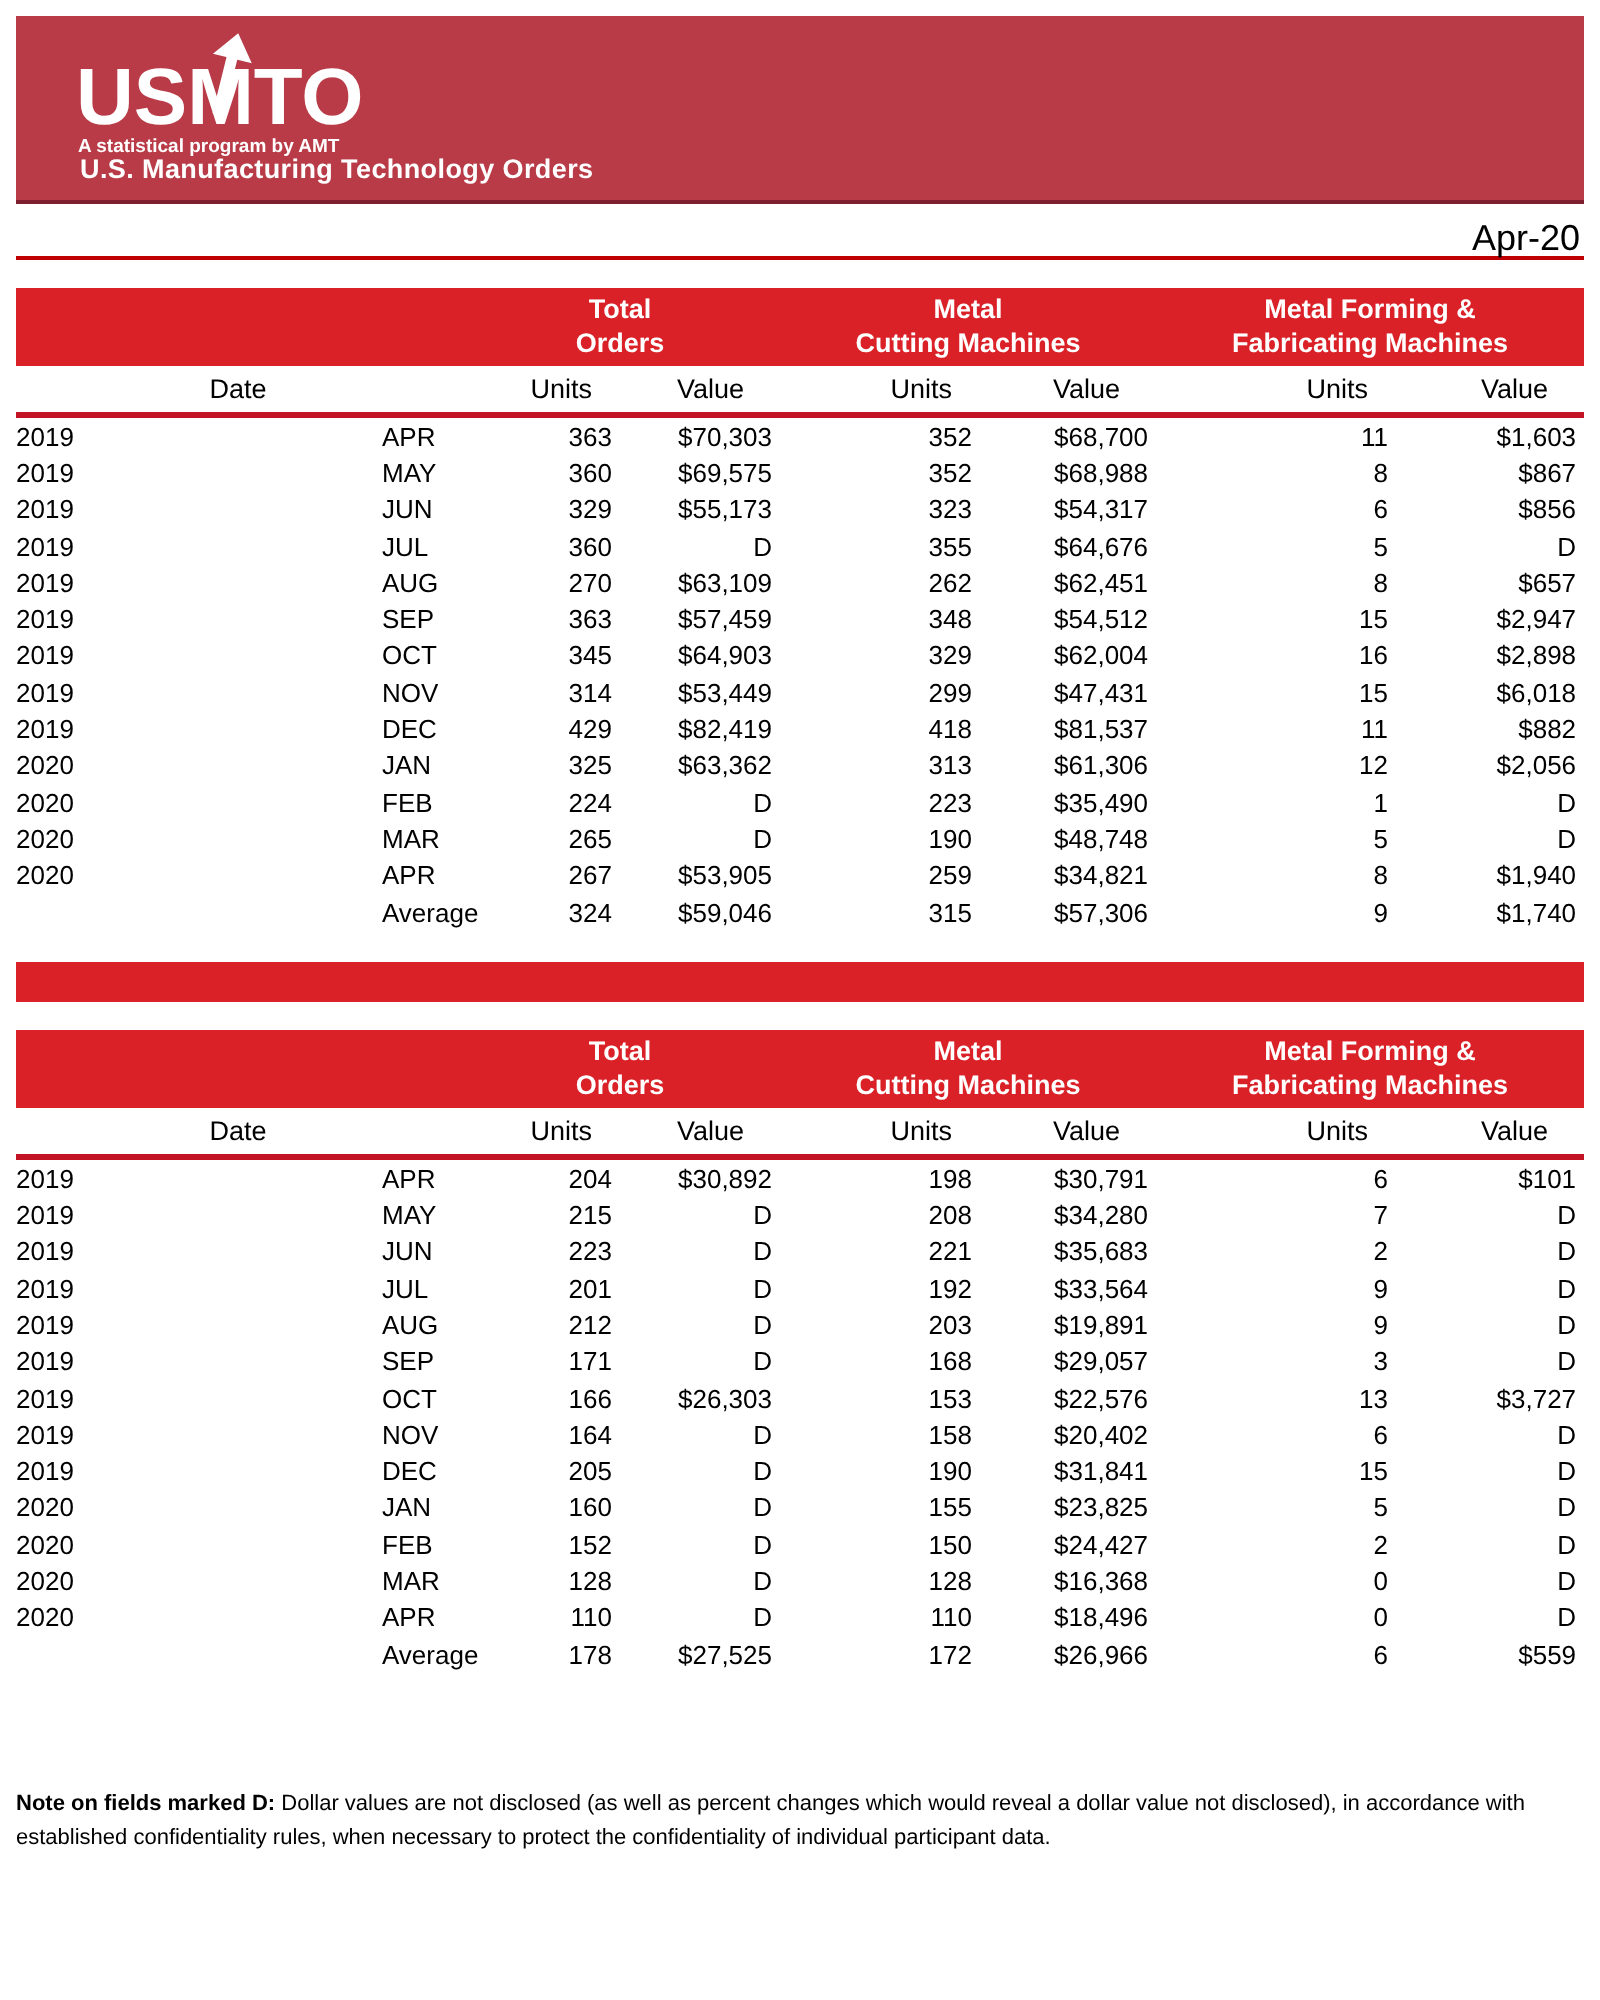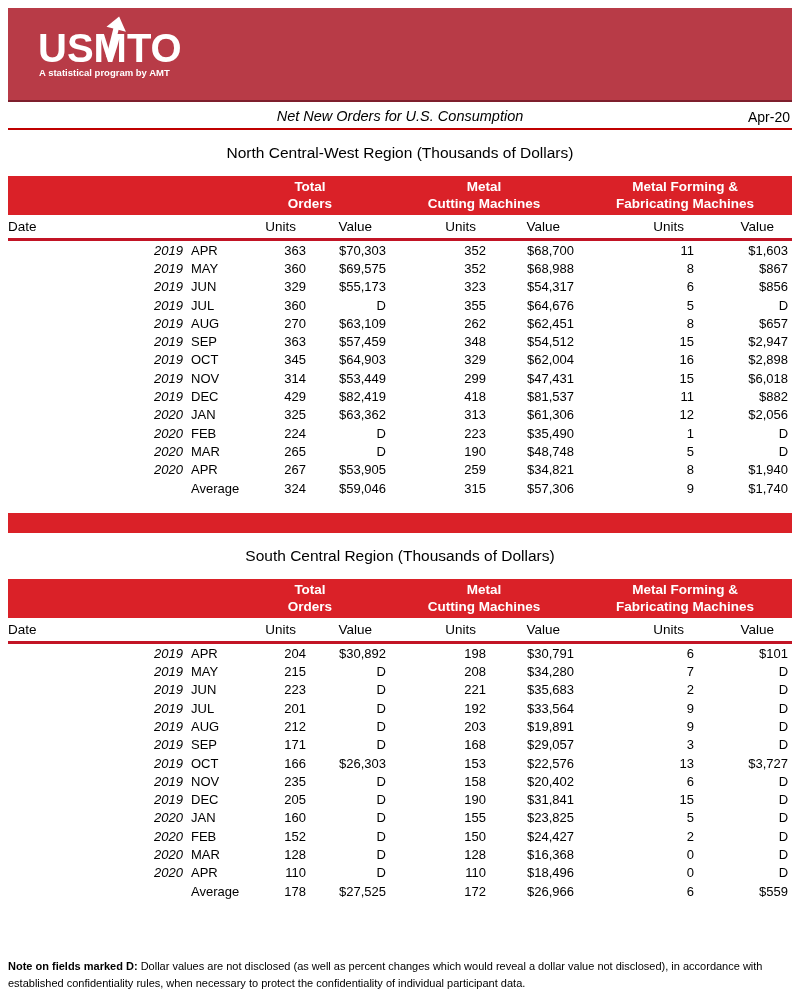--- a/index.html
+++ b/index.html
@@ -29,21 +29,21 @@
     position:absolute;left:32px;bottom:8px;
     color:var(--white);font-weight:bold;font-size:13.5px;letter-spacing:.2px;
   }
 
   
   .title-row{position:relative;height:22px;margin-top:4px;border-bottom:2px solid var(--underline-red);}
   .report-title{
     position:absolute;left:0;right:0;text-align:center;top:2px;
     font-style:italic;font-size:14.5px;font-weight:500;
   }
-  .report-date{position:absolute;right:2px;top:3px;font-size:14px;}
+  .report-date{position:absolute;right:2px;top:3px;font-size:18px;}
 
   
   .region{margin-top:14px;}
   .region-title{margin:0;text-align:center;font-size:15.5px;font-weight:400;height:20px;}
 
   table.data-table{
     width:784px;margin-top:12px;border-collapse:collapse;table-layout:fixed;
     font-size:13px;
   }
   col.c-date{width:222px;}
@@ -53,27 +53,27 @@
 
   tr.band th{
     background:var(--band-red);color:var(--white);
     font-weight:700;font-size:13.5px;line-height:16.5px;
     padding:3px 0;height:32px;text-align:center;vertical-align:middle;
   }
   tr.sub th{
     font-weight:400;font-size:13.5px;height:20px;padding:1px 4px 2px 0;
     text-align:right;border-bottom:3px solid var(--rule-red);
   }
-  tr.sub th.sub-date{text-align:left;padding-right:0;}
+  tr.sub th.sub-date{text-align:center;padding-right:0;}
   tr.sub th.sub-units{padding-right:14px;}
   tr.sub th.sub-value{padding-right:18px;}
 
   tbody td{height:18.3px;padding:0 4px 0 0;text-align:right;white-space:nowrap;}
   td.date-cell{text-align:left;padding:0;}
-  td.date-cell .yr{display:inline-block;width:175px;text-align:right;font-style:italic;}
+  td.date-cell .yr{display:inline-block;width:175px;}
   td.date-cell .mo{display:inline-block;margin-left:8px;}
 
   
   .divider-band{height:20px;background:var(--band-red);margin-top:16px;}
 
   
   .footnote{margin-top:58px;font-size:11px;line-height:1.5;}
   .footnote b{font-weight:bold;}
 </style>
 </head>
@@ -83,29 +83,28 @@
 
   <header class="banner">
     <svg class="logo-svg" width="230" height="66" viewBox="0 0 230 66">
       <g transform="rotate(14 76 22)">
         <rect x="73" y="10" width="5.5" height="32" fill="#ffffff"></rect>
         <path d="M75.8 0 L66 13 L86 13 Z" fill="#ffffff"></path>
       </g>
       <text x="0" y="46" font-size="40" font-weight="bold" fill="#ffffff">USMTO</text>
       <text x="1" y="60" font-size="9.5" font-weight="bold" fill="#ffffff">A statistical program by AMT</text>
     </svg>
+    <div class="banner-subtitle">U.S. Manufacturing Technology Orders</div>
   </header>
 
   <div class="title-row">
-    <div class="report-title">Net New Orders for U.S. Consumption</div>
     <div class="report-date">Apr-20</div>
   </div>
 
   <section class="region">
-    <h2 class="region-title">North Central-West Region (Thousands of Dollars)</h2>
     <table class="data-table">
       <colgroup>
         <col class="c-date">
           <col class="c-u1">
           <col class="c-v1">
         <col class="c-u2">
           <col class="c-v2">
           <col class="c-u3">
           <col class="c-v3">
       </colgroup>
@@ -262,21 +261,20 @@
             <td>9</td>
             <td>$1,740</td>
           </tr>
         </tbody>
     </table>
   </section>
 
   <div class="divider-band"></div>
 
   <section class="region">
-    <h2 class="region-title">South Central Region (Thousands of Dollars)</h2>
     <table class="data-table">
       <colgroup>
         <col class="c-date">
           <col class="c-u1">
           <col class="c-v1">
         <col class="c-u2">
           <col class="c-v2">
           <col class="c-u3">
           <col class="c-v3">
       </colgroup>
@@ -365,21 +363,21 @@
             <td class="date-cell"><span class="yr">2019</span><span class="mo">OCT</span></td>
             <td>166</td>
             <td>$26,303</td>
             <td>153</td>
             <td>$22,576</td>
             <td>13</td>
             <td>$3,727</td>
           </tr>
           <tr>
             <td class="date-cell"><span class="yr">2019</span><span class="mo">NOV</span></td>
-            <td>235</td>
+            <td>164</td>
             <td>D</td>
             <td>158</td>
             <td>$20,402</td>
             <td>6</td>
             <td>D</td>
           </tr>
           <tr>
             <td class="date-cell"><span class="yr">2019</span><span class="mo">DEC</span></td>
             <td>205</td>
             <td>D</td>

